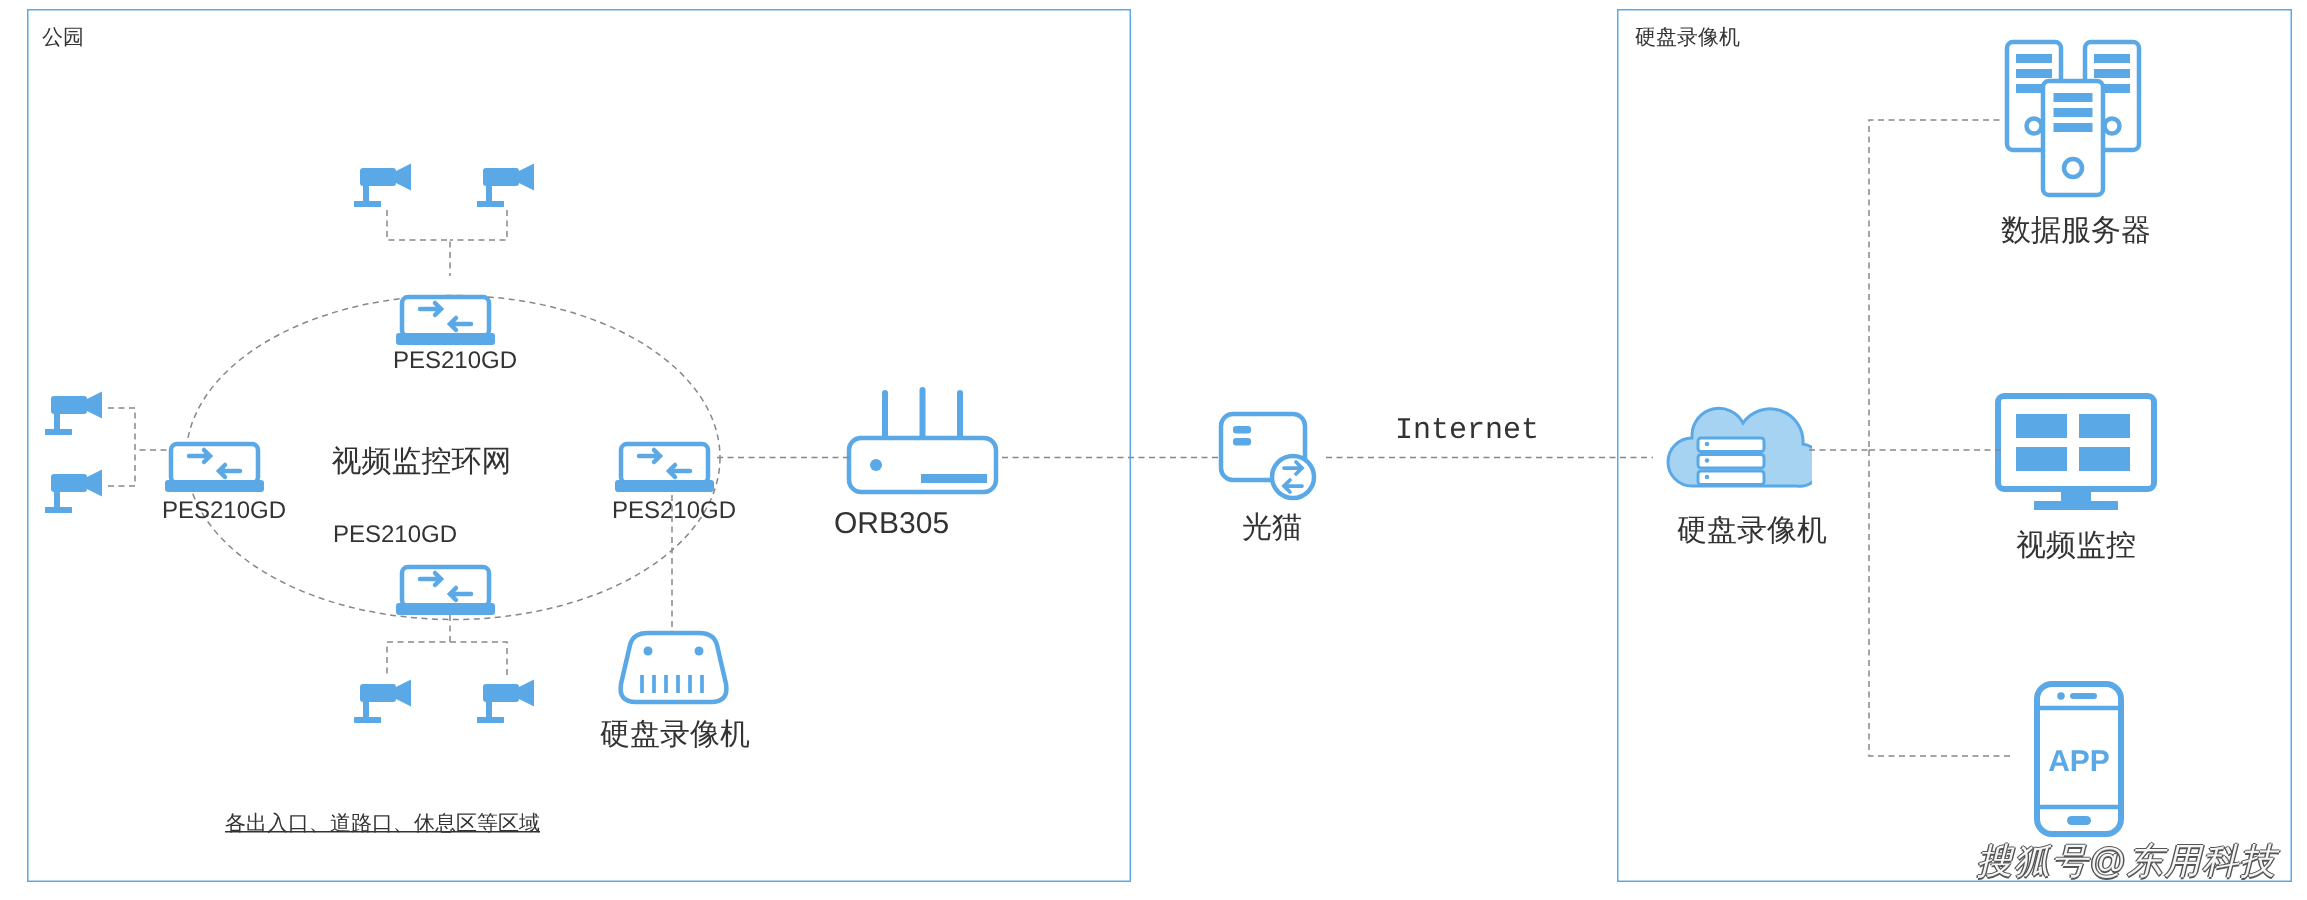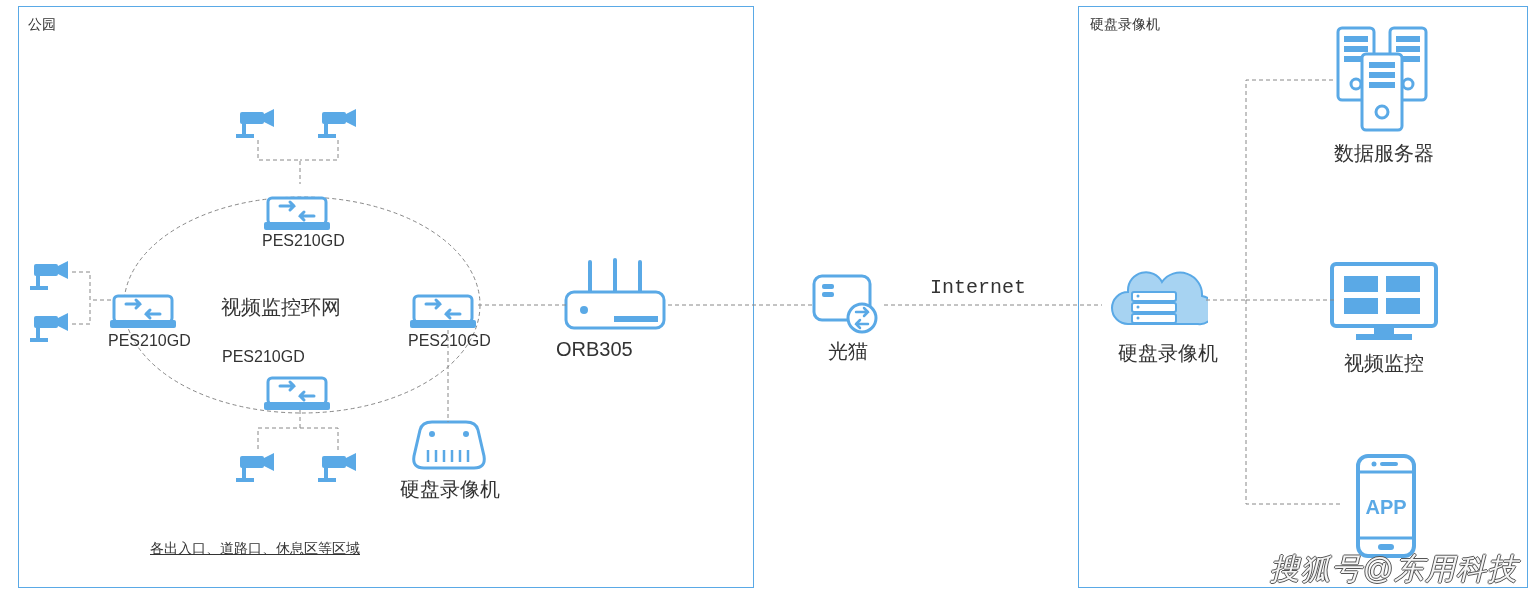--- a/index.html
+++ b/index.html
@@ -24,21 +24,21 @@
   }
   .label.sm { font-size: 16px; }
   .label.lg { font-size: 14px; }
   .icon {
     position: absolute;
   }
   .watermark {
     position: absolute;
     bottom: 10px;
     right: 20px;
-    font-size: 30px;
+    font-size: 24px;
     font-weight: 500;
     color: rgba(255,255,255,.95);
     text-shadow: -1px 0 #555, 1px 0 #555, 0 -1px #555, 0 1px #555;
     font-style: italic;
     letter-spacing: 1px;
   }
   svg { display:block; }
 </style>
 </head>
 <body>

